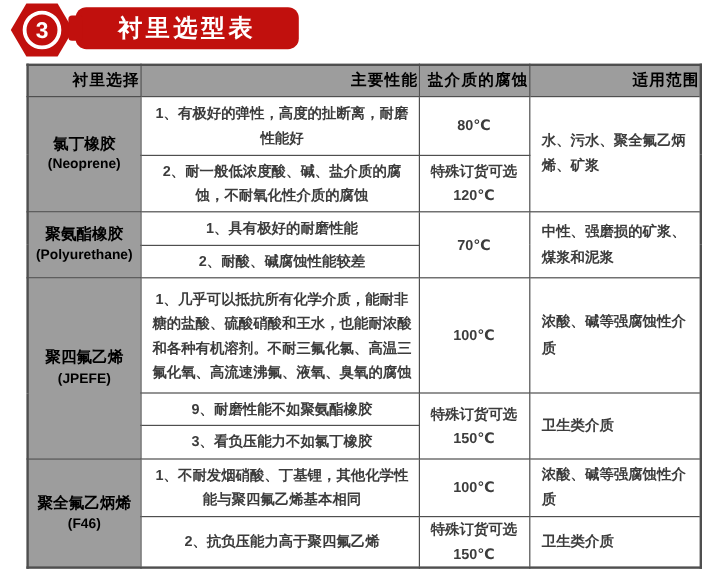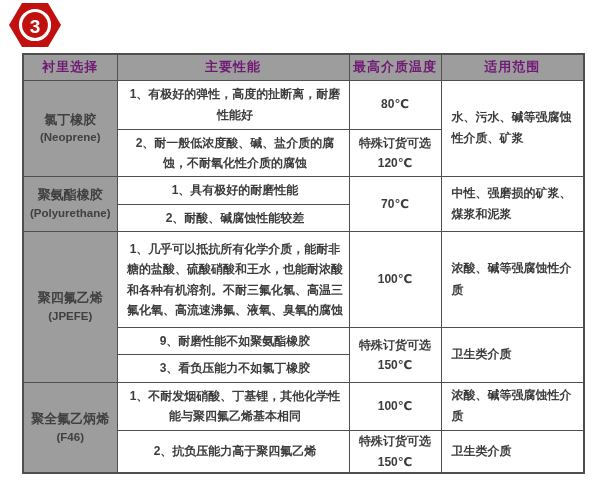--- a/index.html
+++ b/index.html
@@ -25,25 +25,25 @@
     width:12px; height:21px; background:var(--red); border-radius:3px;
   }
 
   table.spec {
     position:absolute; left:22px; top:53px; width:561px;
     border-collapse:collapse; table-layout:fixed;
     border:2px solid var(--line);
   }
   .spec td, .spec th { border:1px solid var(--line); vertical-align:middle; }
   .spec th {
-    background:var(--gray); color:#701a75; font-size:13px; font-weight:bold;
-    text-align:center; letter-spacing:1px;
+    background:var(--gray); color:#000000; font-size:13px; font-weight:bold;
+    text-align:right; letter-spacing:1px;
   }
   td.mat {
-    background:var(--gray); color:#404040; font-weight:bold;
+    background:var(--gray); color:#000000; font-weight:bold;
     text-align:center; font-size:13px; line-height:1.45;
   }
   td.mat .code { display:block; font-size:11.5px; letter-spacing:0; }
   td.perf {
     font-size:12px; color:var(--ink); font-weight:bold;
     text-align:center; padding:3px 4px 3px 8px; line-height:1.7;
   }
   td.temp {
     font-size:12px; color:var(--ink); font-weight:bold;
     text-align:center; white-space:pre-line; line-height:1.7; padding:0 3px;margin-top:46px;
@@ -56,45 +56,48 @@
 </style>
 </head>
 <body>
 
 <div class="banner">
   <svg class="hex-badge" width="54" height="50" viewBox="0 0 54 50">
     <polygon points="1,25 14,3 40,3 53,25 40,47 14,47" fill="#c1100d"></polygon>
     <circle cx="27" cy="25" r="14.5" fill="#c1100d" stroke="#ffffff" stroke-width="3.2"></circle>
     <text x="27" y="26" text-anchor="middle" dominant-baseline="central" font-size="19" font-weight="bold" fill="#ffffff">3</text>
   </svg>
+  <div class="title-pill">
+    <span>衬里选型表</span>
+  </div>
 </div>
 
 <table class="spec">
   <colgroup>
     <col style="width:94px">
       <col style="width:232px">
       <col style="width:92px">
       <col style="width:143px">
   </colgroup>
   <tbody>
     <tr style="height:26px">
       <th>衬里选择</th>
       <th>主要性能</th>
-      <th>最高介质温度</th>
+      <th>盐介质的腐蚀</th>
       <th>适用范围</th>
     </tr>
 
     <tr style="height:49px">
       <td class="mat" rowspan="2">
         <span>氯丁橡胶</span>
         <span class="code">(Neoprene)</span>
       </td>
       <td class="perf">1、有极好的弹性，高度的扯断离，耐磨性能好</td>
       <td class="temp">80℃</td>
-      <td class="range" rowspan="2">水、污水、碱等强腐蚀性介质、矿浆</td>
+      <td class="range" rowspan="2">水、污水、聚全氟乙炳烯、矿浆</td>
     </tr>
     <tr style="height:46px">
       <td class="perf">2、耐一般低浓度酸、碱、盐介质的腐蚀，不耐氧化性介质的腐蚀</td>
       <td class="temp">特殊订货可选
 120℃</td>
     </tr>
 
     <tr style="height:24px">
       <td class="mat" rowspan="2">
         <span>聚氨酯橡胶</span>

